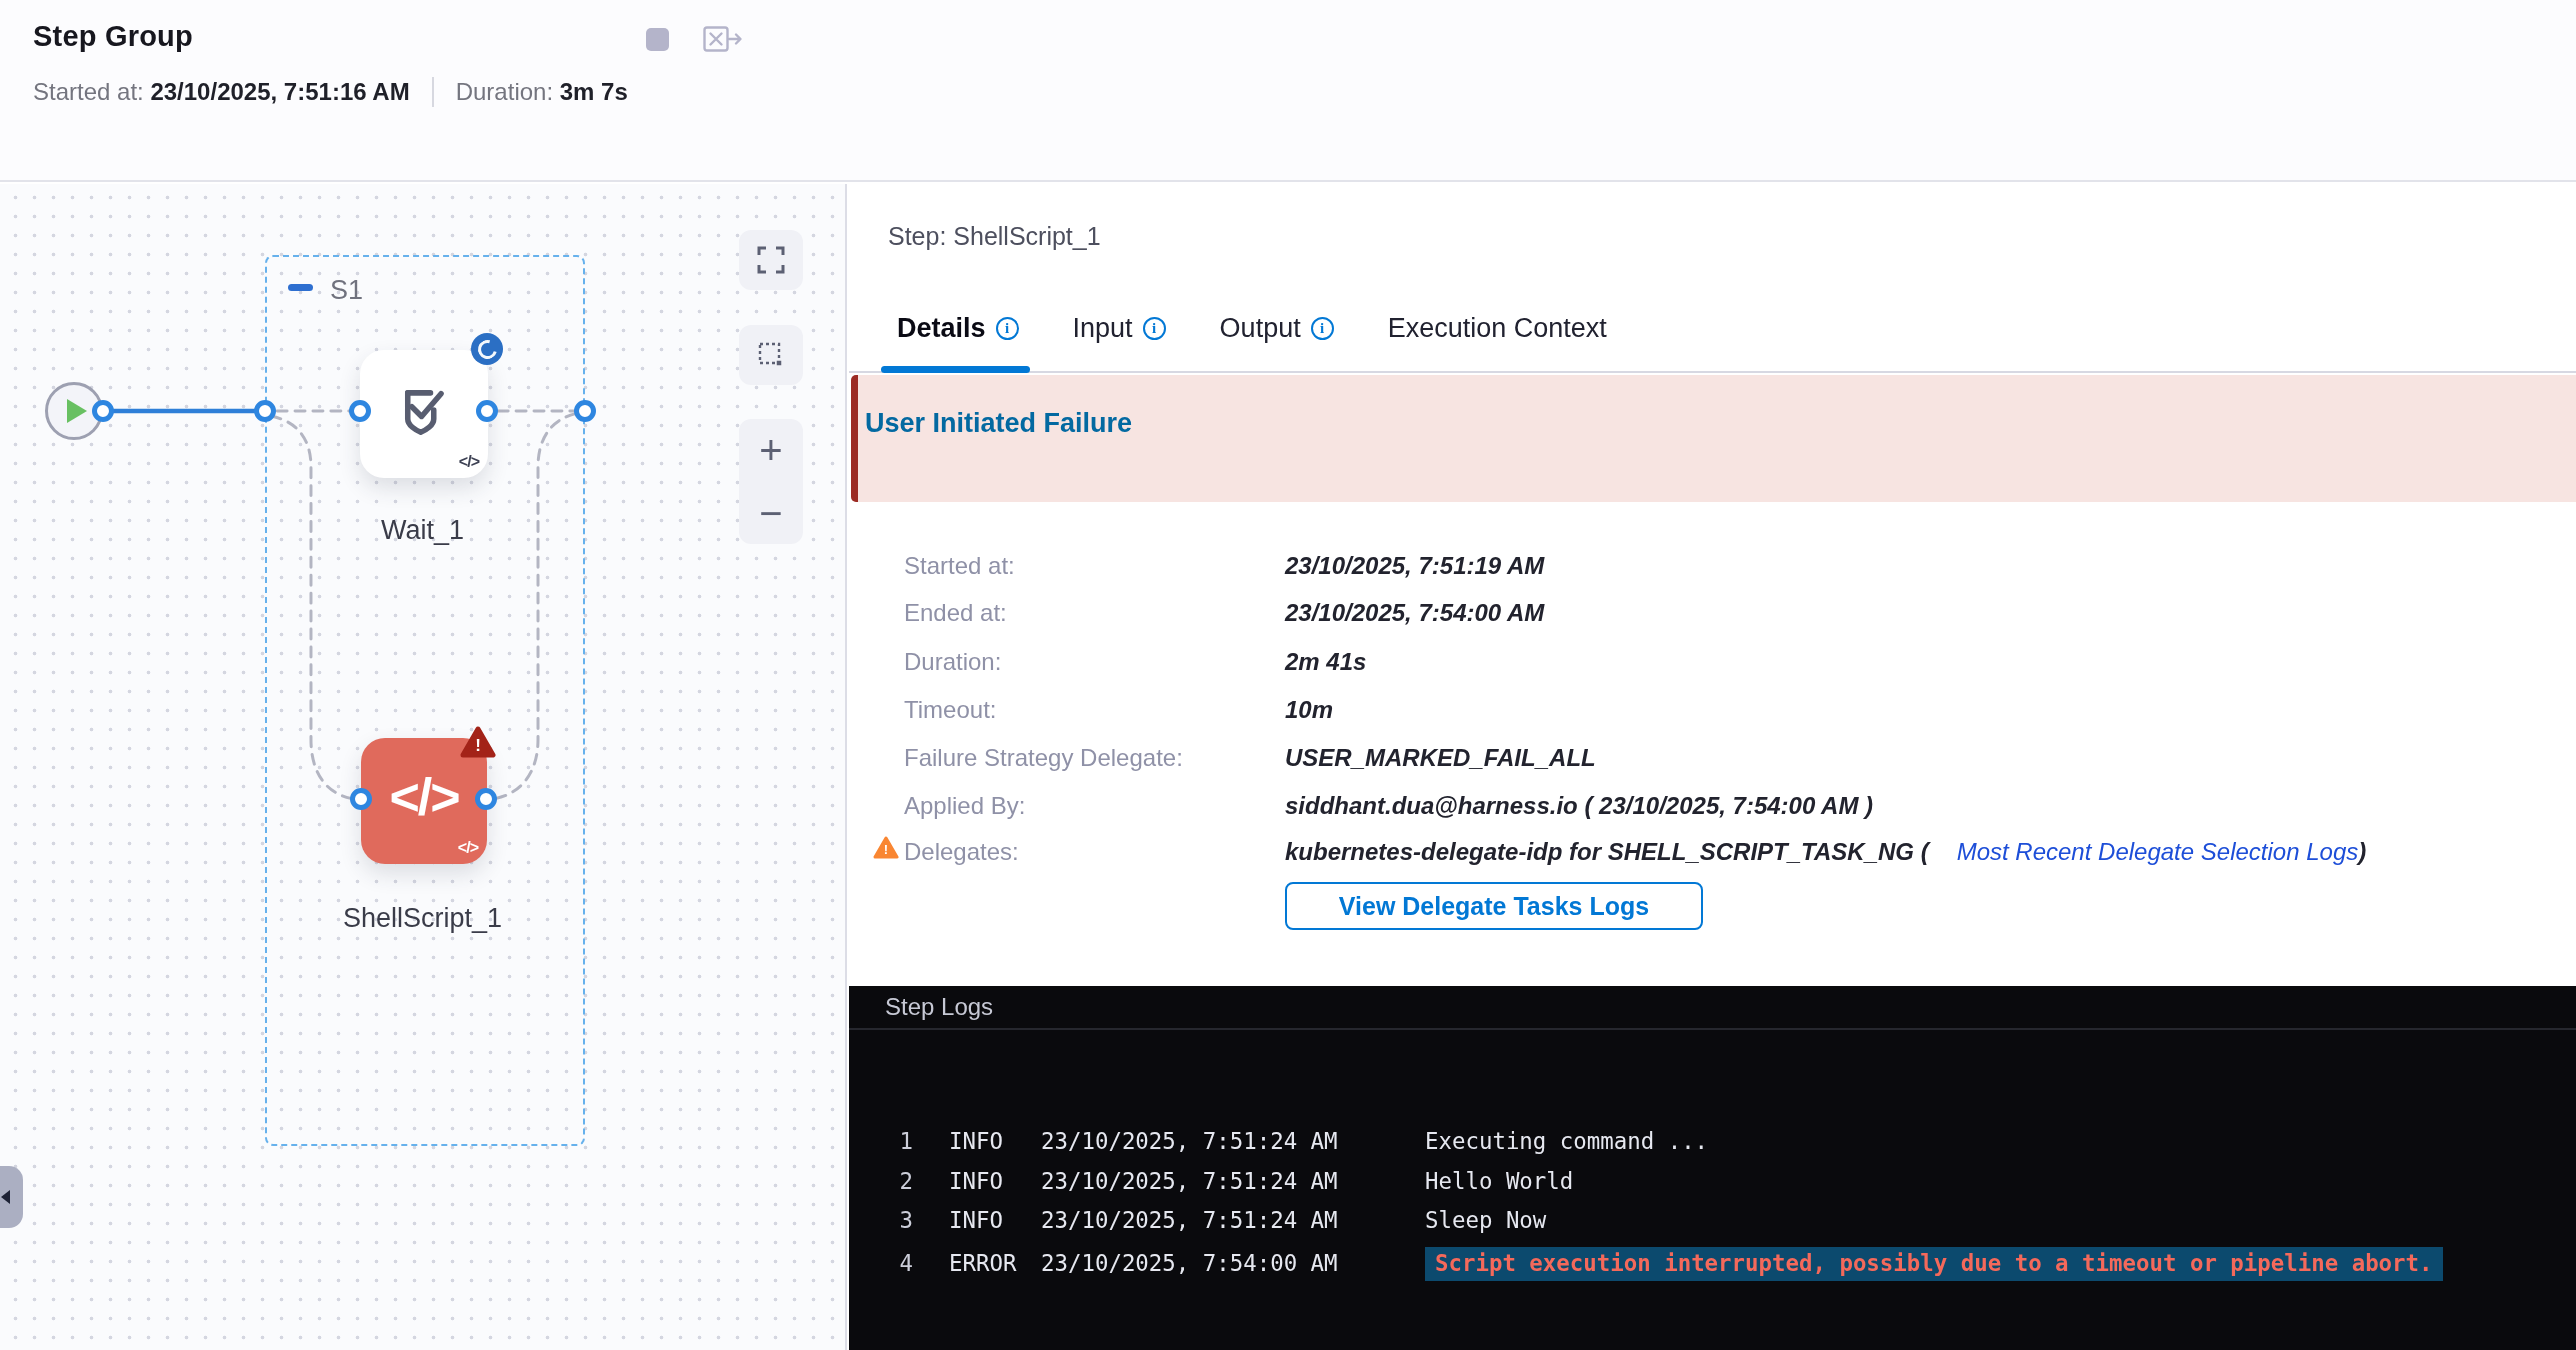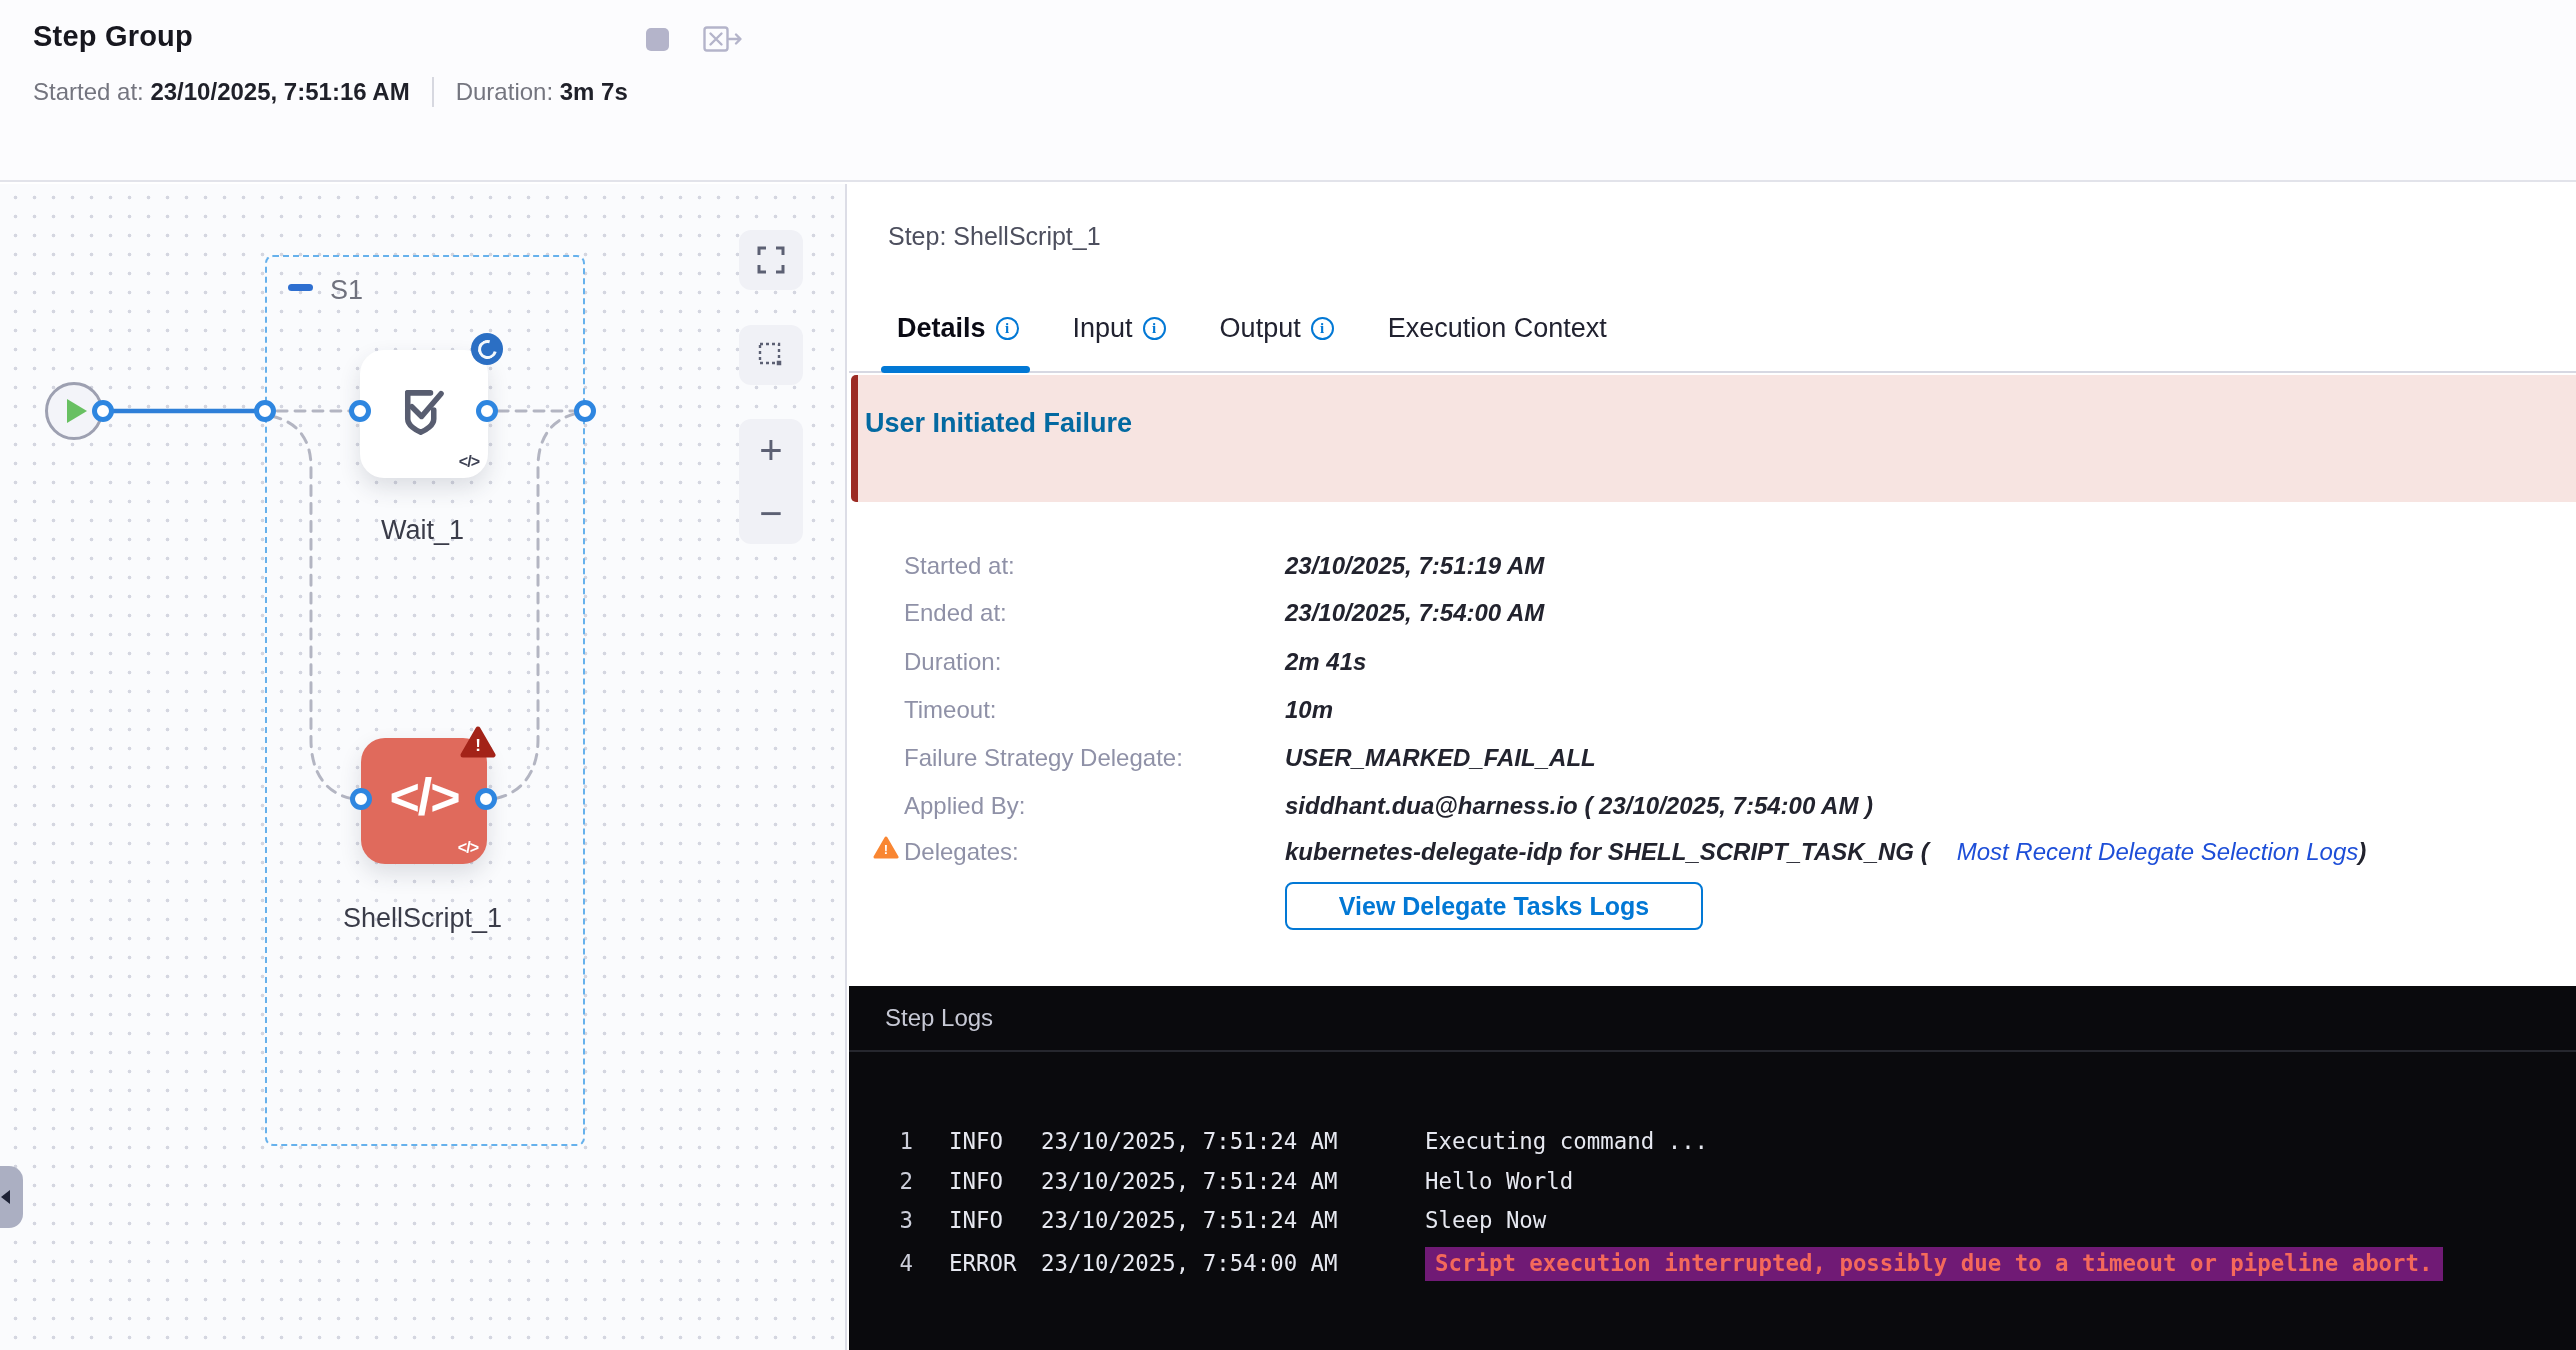--- a/index.html
+++ b/index.html
@@ -60,29 +60,29 @@
   .details { position:absolute; left:0; top:0; }
   .d-row { position:absolute; display:flex; }
   .d-label { position:absolute; left:55px; width:369px; font-size:24px; font-weight:500; color:#8f91a7; }
   .d-value { position:absolute; left:436px; font-size:24px; font-weight:700; color:#22232e; white-space:nowrap;font-style:italic; }
   .d-link { color:#1d4ed8; font-weight:500; cursor:pointer; text-decoration:none;margin-left:28px; }
   .warn-ic { position:absolute; left:24px; top:-2px; }
   .delegate-btn { position:absolute; left:436px; top:698px; width:418px; height:48px; background:#ffffff; border:2px solid #0278d5; border-radius:8px; color:#0278d5; font-size:25px; font-weight:700; font-family:"Liberation Sans", sans-serif; cursor:pointer; }
 
   
   .console { position:absolute; left:849px; top:986px; width:1727px; height:365px; background:#0a0a0d; }
-  .console-header { position:absolute; left:0; top:0; width:1727px; height:66px; border-bottom:2px solid #26272e; display:flex; align-items:center; }
+  .console-header { position:absolute; left:0; top:0; width:1727px; height:44px; border-bottom:2px solid #26272e; display:flex; align-items:center; }
   .console-title { margin-left:36px; font-size:24px; color:#c7c9d5; }
   .log-body { position:absolute; left:0; top:63px; width:1727px; height:302px; overflow:hidden; font-family:"DejaVu Sans Mono", monospace; font-size:22.4px; }
   .log-line { position:absolute; left:0; display:flex; align-items:baseline; height:32px; white-space:nowrap; }
   .log-num { display:inline-block; width:64px; text-align:right; color:#ccced9; }
   .log-level { display:inline-block; width:92px; margin-left:36px; color:#e6e8f0; }
   .log-time { display:inline-block; width:384px; color:#e6e8f0; }
   .log-msg { color:#e6e8f0; }
-  .log-line.error .log-msg { color:#f4695b; font-weight:700; background:#701a75; padding:3px 10px 5px 10px; }
+  .log-line.error .log-msg { color:#f4695b; font-weight:700; background:#0c4a6e; padding:3px 10px 5px 10px; }
   svg { display:block; }
 </style>
 </head>
 <body>
 
 <div class="app">
 
   <div class="top-header">
     <div class="page-title">Step Group</div>
     <div class="hdr-icons">

